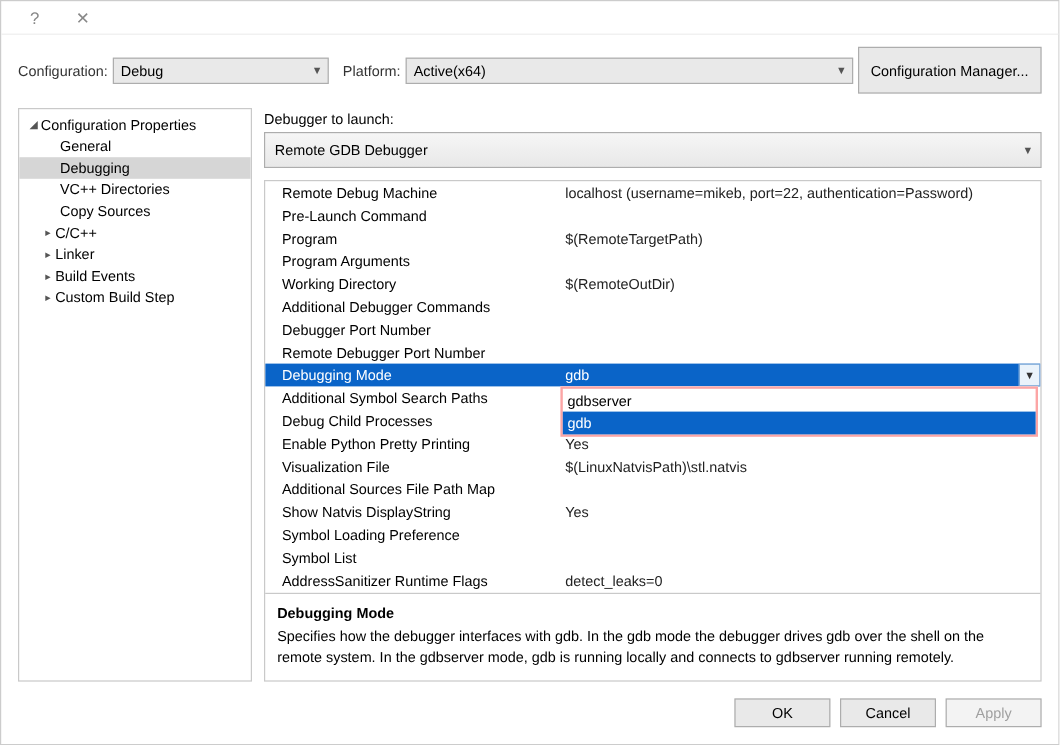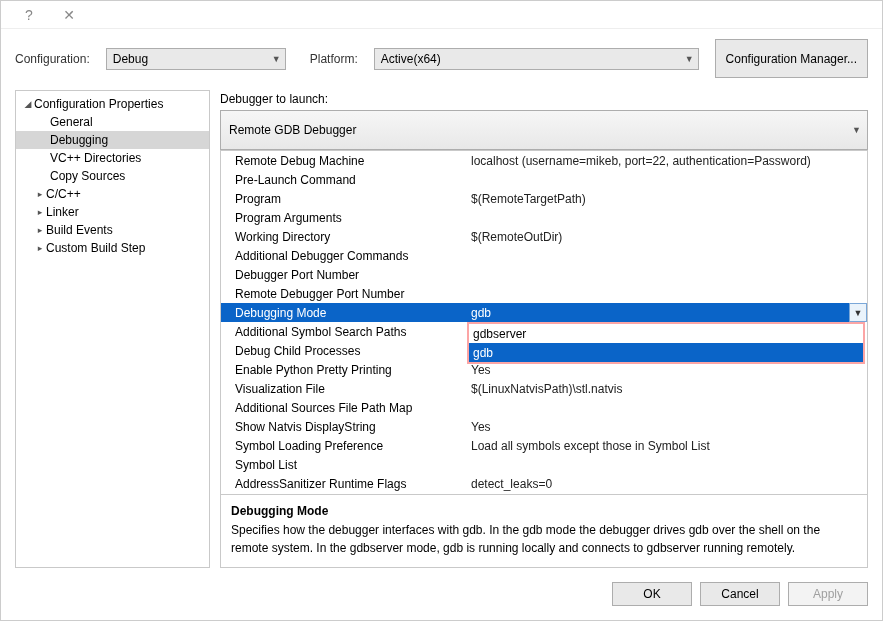--- a/index.html
+++ b/index.html
@@ -1,36 +1,36 @@
 <!DOCTYPE html>
 <html><head>
 <meta charset="utf-8">
 <style>
   * { box-sizing: border-box; font-family: "Segoe UI", Tahoma, sans-serif; font-size: 12px; }
   html, body { margin: 0; padding: 0; background: #fff; }
   .window { width: 883px; height: 621px; border: 1px solid #ccc; display: flex; flex-direction: column; background: #fff; }
   .titlebar { height: 28px; display: flex; align-items: center; padding: 0 8px; color: #888; border-bottom: 1px solid #eee; }
   .titlebar .title { flex: 1; }
   .titlebar .btn { width: 40px; text-align: center; color: #888; font-size: 14px; }
-  .toprow { display: flex; align-items: center; gap: 16px; padding: 10px 14px 8px 14px; }
+  .toprow { display: flex; align-items: center; gap: 4px; padding: 10px 14px 8px 14px; }
   .toprow label { color: #333; }
   .combo { position: relative; height: 22px; border: 1px solid #adadad; background: #e9e9e9; display: flex; align-items: center; padding: 0 18px 0 6px; }
   .combo .arrow { position: absolute; right: 4px; top: 50%; transform: translateY(-50%); font-size: 9px; color: #555; }
   .cfgmgr { height: 39px; border: 1px solid #adadad; background: #e9e9e9; padding: 0 10px; }
   .body { flex: 1; display: flex; gap: 10px; padding: 4px 14px 4px 14px; min-height: 0; }
   .tree { width: 195px; border: 1px solid #c9c9c9; padding: 4px 0; overflow: hidden; }
   .tnode { display: flex; align-items: center; height: 18px; padding-left: 6px; white-space: nowrap; }
   .tnode .tw { width: 12px; display: inline-block; text-align: center; color: #555; font-size: 9px; }
   .tnode.root { font-weight: 400; }
   .tnode.child { padding-left: 34px; }
   .tnode.sel { background: #d6d6d6; }
   .tnode.exp { padding-left: 18px; }
   .right { flex: 1; display: flex; flex-direction: column; min-width: 0; }
   .launchlbl { padding: 2px 0 4px 0; }
-  .launchcombo { height: 40px; border: 1px solid #adadad; background: linear-gradient(#f6f6f6,#e8e8e8); display: flex; align-items: center; padding: 0 22px 0 8px; position: relative; }
+  .launchcombo { height: 30px; border: 1px solid #adadad; background: linear-gradient(#f6f6f6,#e8e8e8); display: flex; align-items: center; padding: 0 22px 0 8px; position: relative; margin-bottom: 10px; }
   .launchcombo .arrow { position: absolute; right: 6px; top: 50%; transform: translateY(-50%); font-size: 9px; color: #555; }
   .gridwrap { flex: 1; border: 1px solid #c9c9c9; display: flex; flex-direction: column; min-height: 0; }
   .grid { flex: 1; overflow: hidden; position: relative; }
   .row { display: flex; height: 19px; align-items: center; }
   .row .k { width: 246px; padding-left: 14px; white-space: nowrap; overflow: hidden; }
   .row .v { flex: 1; padding-left: 4px; white-space: nowrap; overflow: hidden; color: #222; }
   .row.sel { background: #0a64c8; color: #fff; }
   .row.sel .v { color: #fff; }
   .row.sel .k { color: #fff; }
   .ddbtn { position: absolute; right: 0; width: 18px; height: 19px; border: 1px solid #7aa7d8; background: #eaf3fb; display: flex; align-items: center; justify-content: center; font-size: 9px; color: #333; }
@@ -170,21 +170,20 @@
             <div class="row">
               <div class="k">Additional Sources File Path Map</div>
               <div class="v"></div>
             </div>
             <div class="row">
               <div class="k">Show Natvis DisplayString</div>
               <div class="v">Yes</div>
             </div>
             <div class="row">
               <div class="k">Symbol Loading Preference</div>
-              <div class="v">Load all symbols except those in Symbol List</div>
             </div>
             <div class="row">
               <div class="k">Symbol List</div>
               <div class="v"></div>
             </div>
             <div class="row">
               <div class="k">AddressSanitizer Runtime Flags</div>
               <div class="v">detect_leaks=0</div>
             </div>
             <div class="ddbtn" style="top: 152px;">▼</div>

